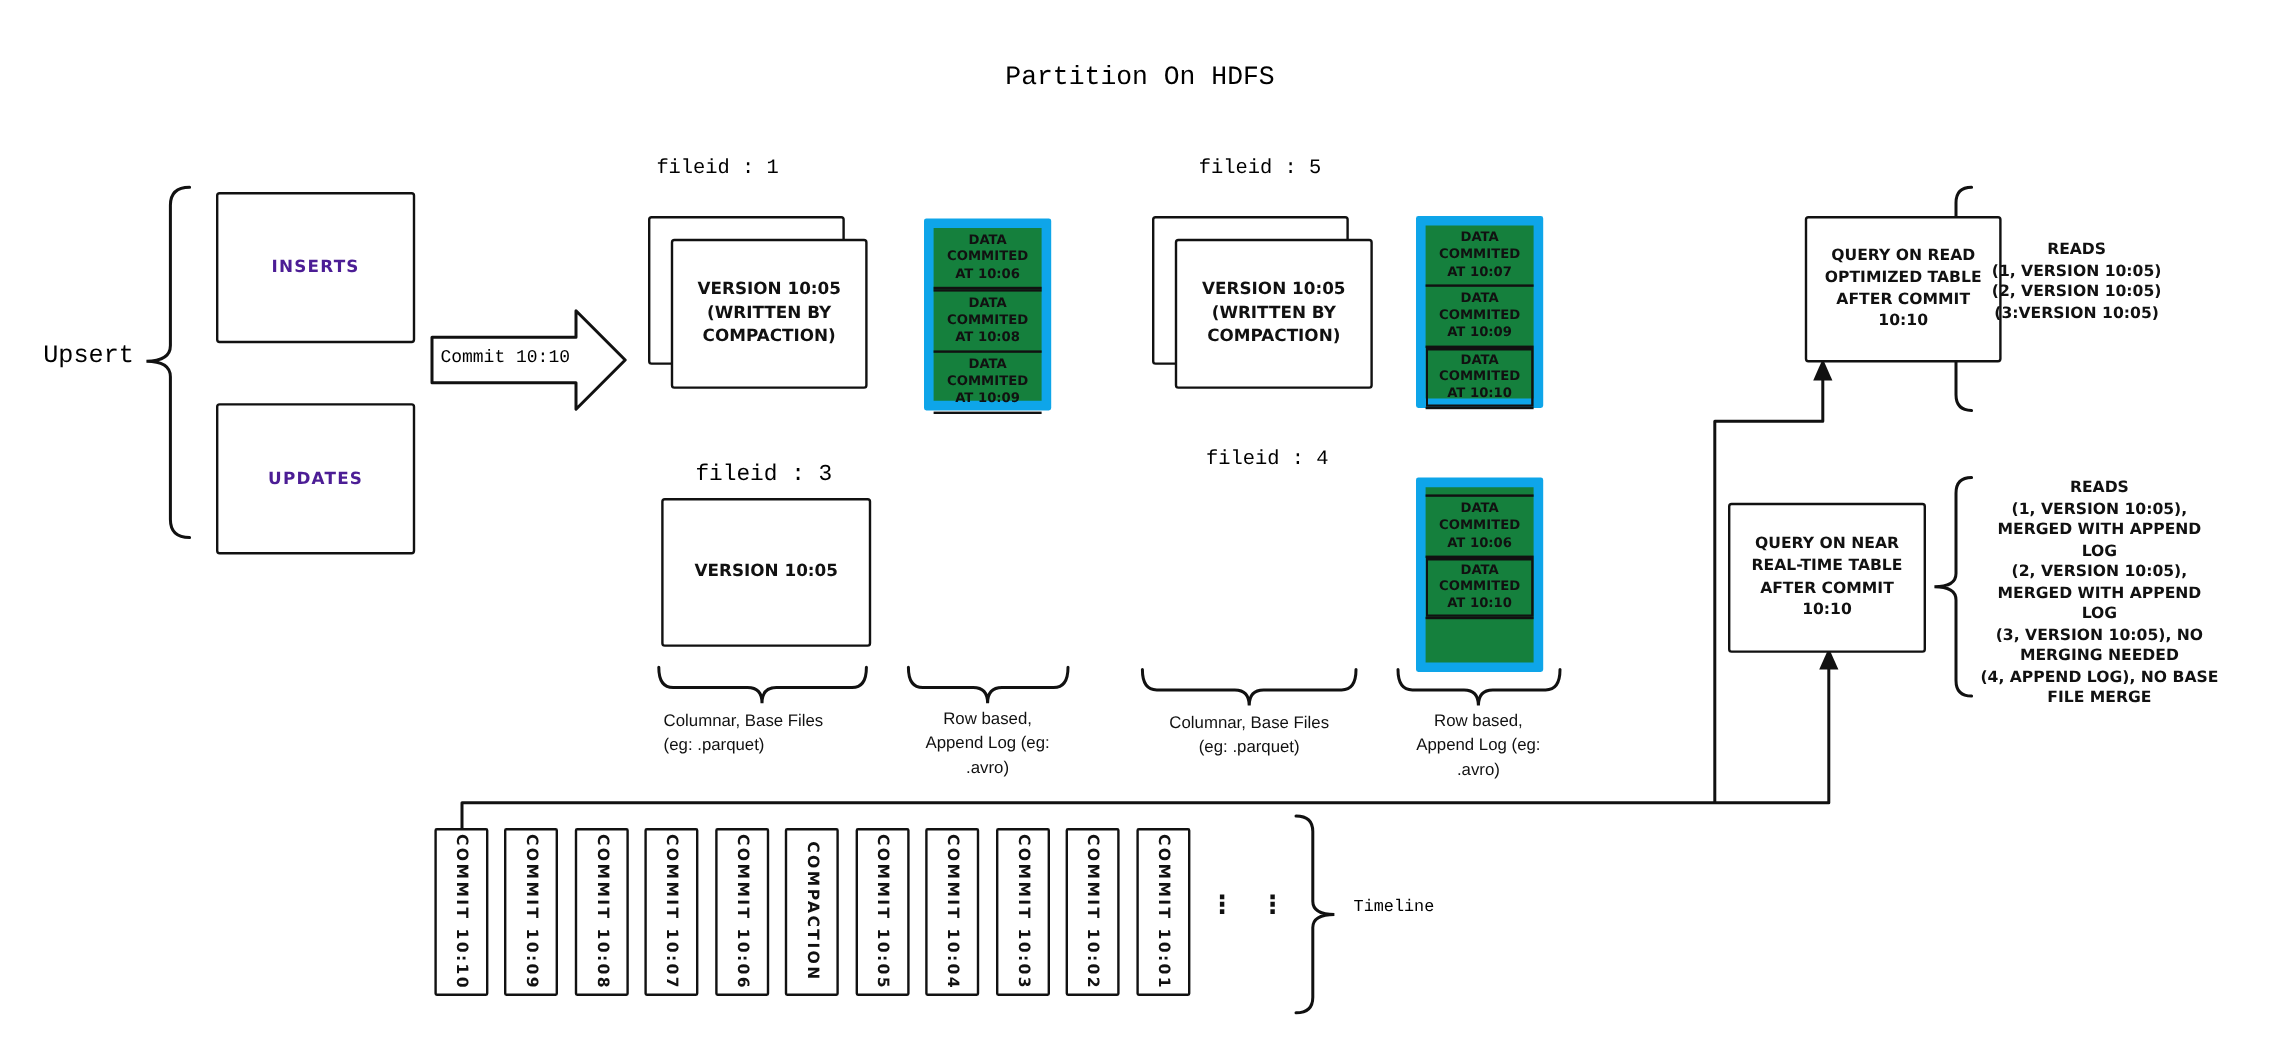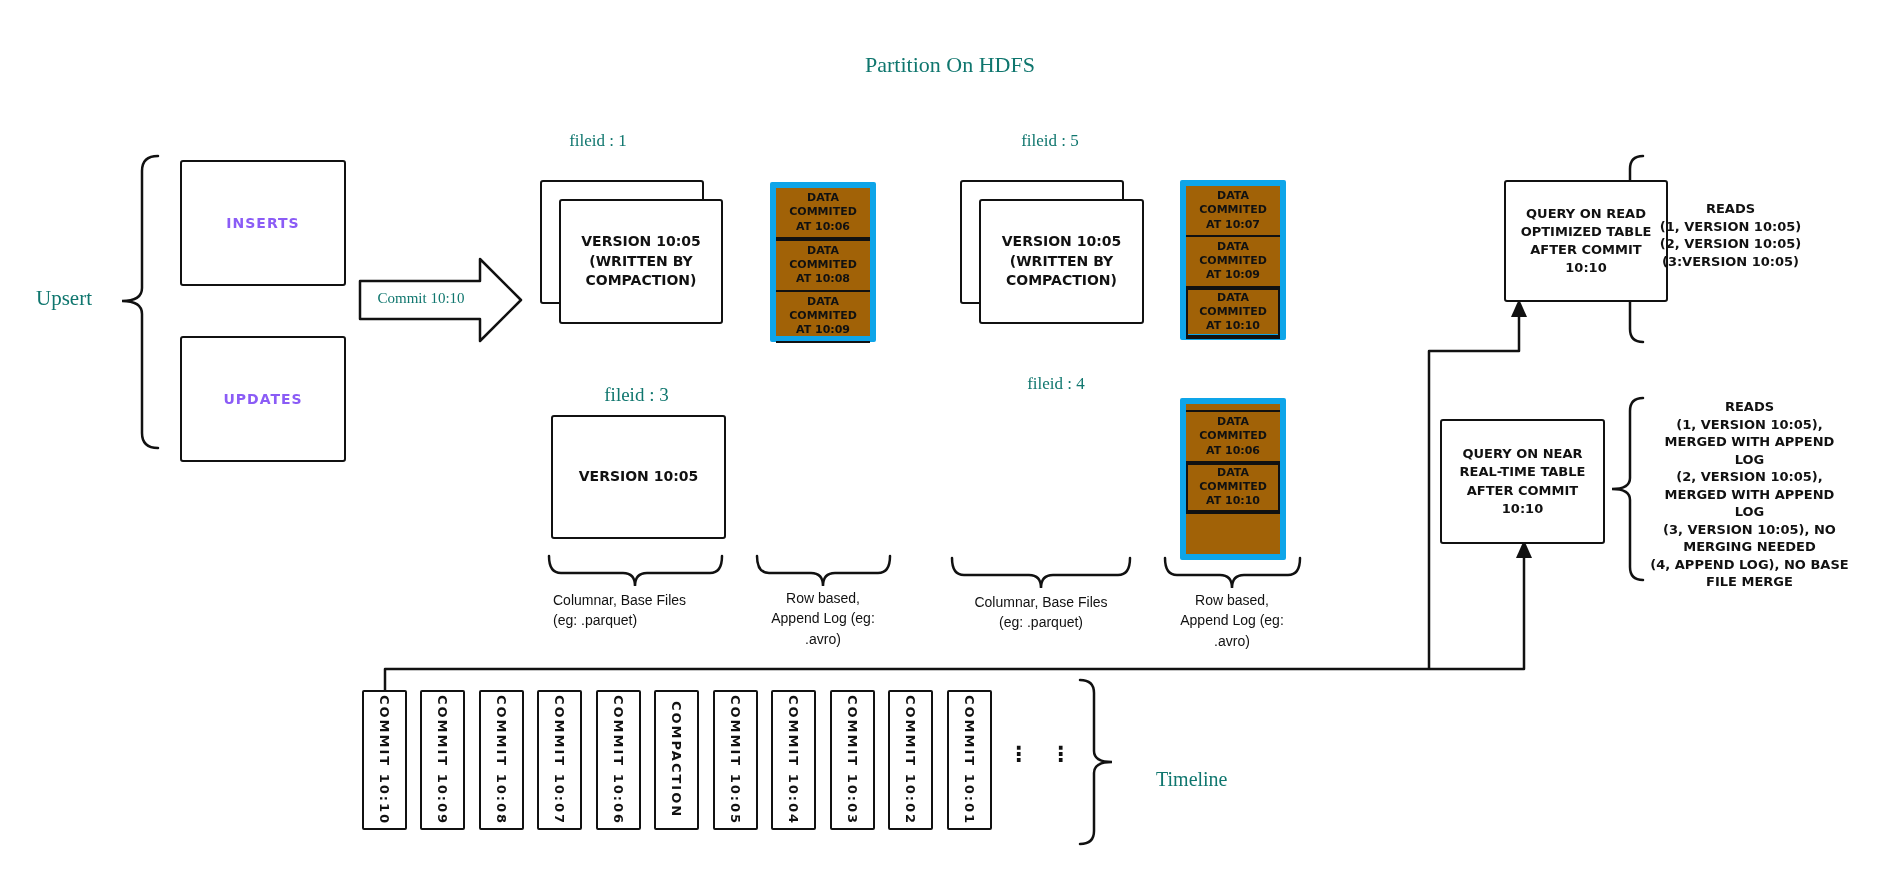--- a/index.html
+++ b/index.html
@@ -5,30 +5,30 @@
   html,body { margin:0; padding:0; background:#fff; }
   .canvas {
     position:relative; width:1900px; height:880px; background:#ffffff;
     font-family:"Liberation Sans",sans-serif; color:#111; overflow:hidden;
   }
   .overlay { position:absolute; left:0; top:0; pointer-events:none; }
   .box {
     position:absolute; background:#fff; border:2px solid #111; border-radius:3px;
     display:flex; align-items:center; justify-content:center; text-align:center;
   }
-  .caps { font-family:"DejaVu Sans",sans-serif; font-weight:bold; color:#8b5cf6; }
-  .hand { font-family:Liberation Serif, serif; color:#0f766e; }
+  .caps { font-family:"DejaVu Sans",sans-serif; font-weight:bold; color:#4c1d95; }
+  .hand { font-family:Liberation Mono, monospace; color:#000000; }
   .ml { white-space:pre-line; }
   .center { text-align:center; }
   .label { position:absolute; }
 
   
   .log {
-    position:absolute; width:106px; border:6px solid #0ea5e9; border-radius:2px;
-    background:#a16207; display:flex; flex-direction:column; box-sizing:border-box;
+    position:absolute; width:106px; border:8px solid #0ea5e9; border-radius:2px;
+    background:#15803d; display:flex; flex-direction:column; box-sizing:border-box;
   }
   .log .cell {
     border-bottom:2px solid #111; font:bold 11px/1.3 "DejaVu Sans",sans-serif;
     text-align:center; padding:3px 1px; white-space:pre-line;
   }
   .log .cell.strong { box-shadow: inset 0 0 0 2px #111; }
   .log .strip { height:6px; border-bottom:2px solid #111; }
   .log .fill { flex:1; }
 
   
@@ -206,15 +206,15 @@
   <div class="commit" style="left:888px;">
     <span>COMMIT 10:02</span>
     </div>
   <div class="commit" style="left:947px;">
     <span>COMMIT 10:01</span>
     </div>
 
   <div class="ellipsis" style="left:1008px; top:742px;">⋮</div>
   <div class="ellipsis" style="left:1050px; top:742px;">⋮</div>
 
-  <div class="label hand" style="left:1128px; top:768px; font-size:20px;margin-left:28px;">Timeline</div>
+  <div class="label hand" style="left:1128px; top:748px; font-size:14px;">Timeline</div>
 
 </div>
 
 </body></html>

